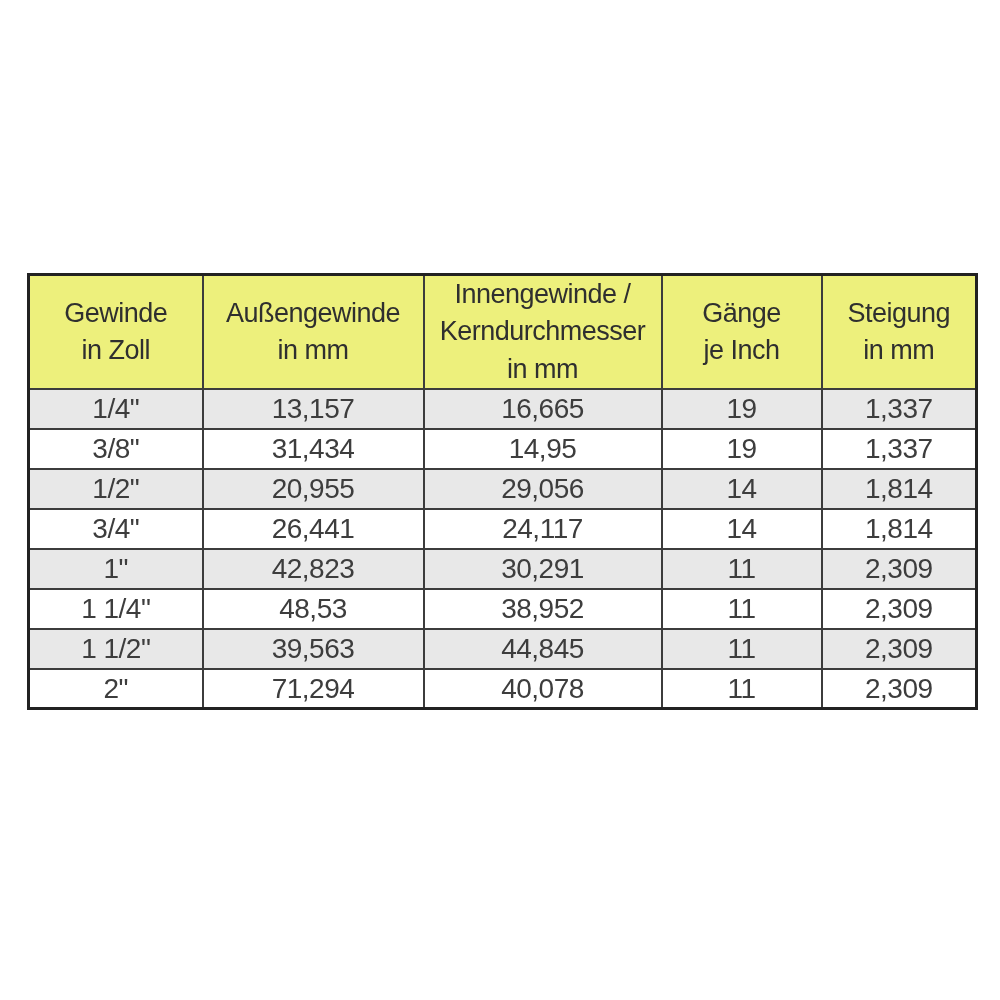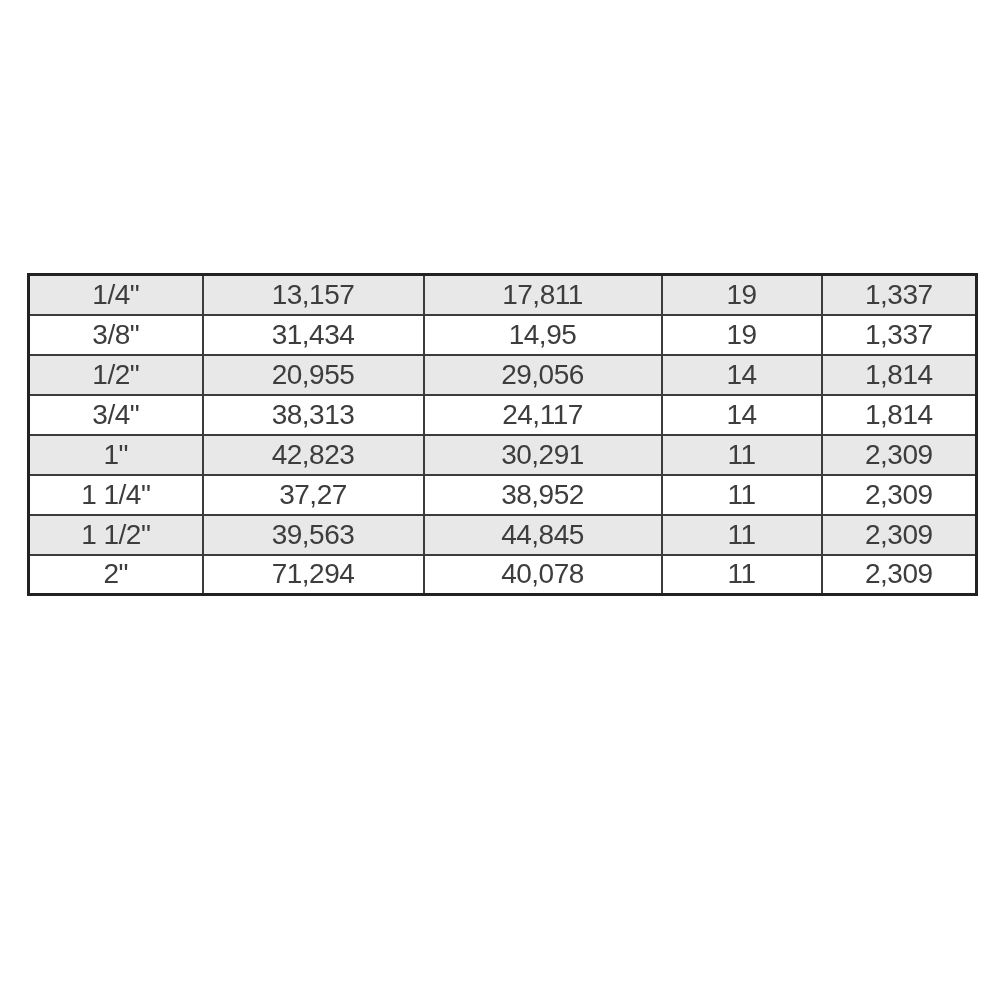--- a/index.html
+++ b/index.html
@@ -62,60 +62,73 @@
 <div class="page">
   <table class="whitworth">
     <colgroup>
       <col style="width:174px">
       <col style="width:221px">
       <col style="width:238px">
       <col style="width:160px">
       <col style="width:155px">
     </colgroup>
     <thead>
+      <tr>
+        <th class="col-header">Gewinde
+in Zoll</th>
+        <th class="col-header">Außengewinde
+in mm</th>
+        <th class="col-header">Innengewinde /
+Kerndurchmesser
+in mm</th>
+        <th class="col-header">Gänge
+je Inch</th>
+        <th class="col-header">Steigung
+in mm</th>
+      </tr>
     </thead>
     <tbody>
         <tr class="alt">
           <td class="data-cell">1/4"</td>
           <td class="data-cell">13,157</td>
-          <td class="data-cell">17,811</td>
+          <td class="data-cell">16,665</td>
           <td class="data-cell">19</td>
           <td class="data-cell">1,337</td>
         </tr>
         <tr>
           <td class="data-cell">3/8"</td>
           <td class="data-cell">31,434</td>
           <td class="data-cell">14,95</td>
           <td class="data-cell">19</td>
           <td class="data-cell">1,337</td>
         </tr>
         <tr class="alt">
           <td class="data-cell">1/2"</td>
           <td class="data-cell">20,955</td>
           <td class="data-cell">29,056</td>
           <td class="data-cell">14</td>
           <td class="data-cell">1,814</td>
         </tr>
         <tr>
           <td class="data-cell">3/4"</td>
-          <td class="data-cell">38,313</td>
+          <td class="data-cell">26,441</td>
           <td class="data-cell">24,117</td>
           <td class="data-cell">14</td>
           <td class="data-cell">1,814</td>
         </tr>
         <tr class="alt">
           <td class="data-cell">1"</td>
           <td class="data-cell">42,823</td>
           <td class="data-cell">30,291</td>
           <td class="data-cell">11</td>
           <td class="data-cell">2,309</td>
         </tr>
         <tr>
           <td class="data-cell">1 1/4"</td>
-          <td class="data-cell">37,27</td>
+          <td class="data-cell">48,53</td>
           <td class="data-cell">38,952</td>
           <td class="data-cell">11</td>
           <td class="data-cell">2,309</td>
         </tr>
         <tr class="alt">
           <td class="data-cell">1 1/2"</td>
           <td class="data-cell">39,563</td>
           <td class="data-cell">44,845</td>
           <td class="data-cell">11</td>
           <td class="data-cell">2,309</td>

